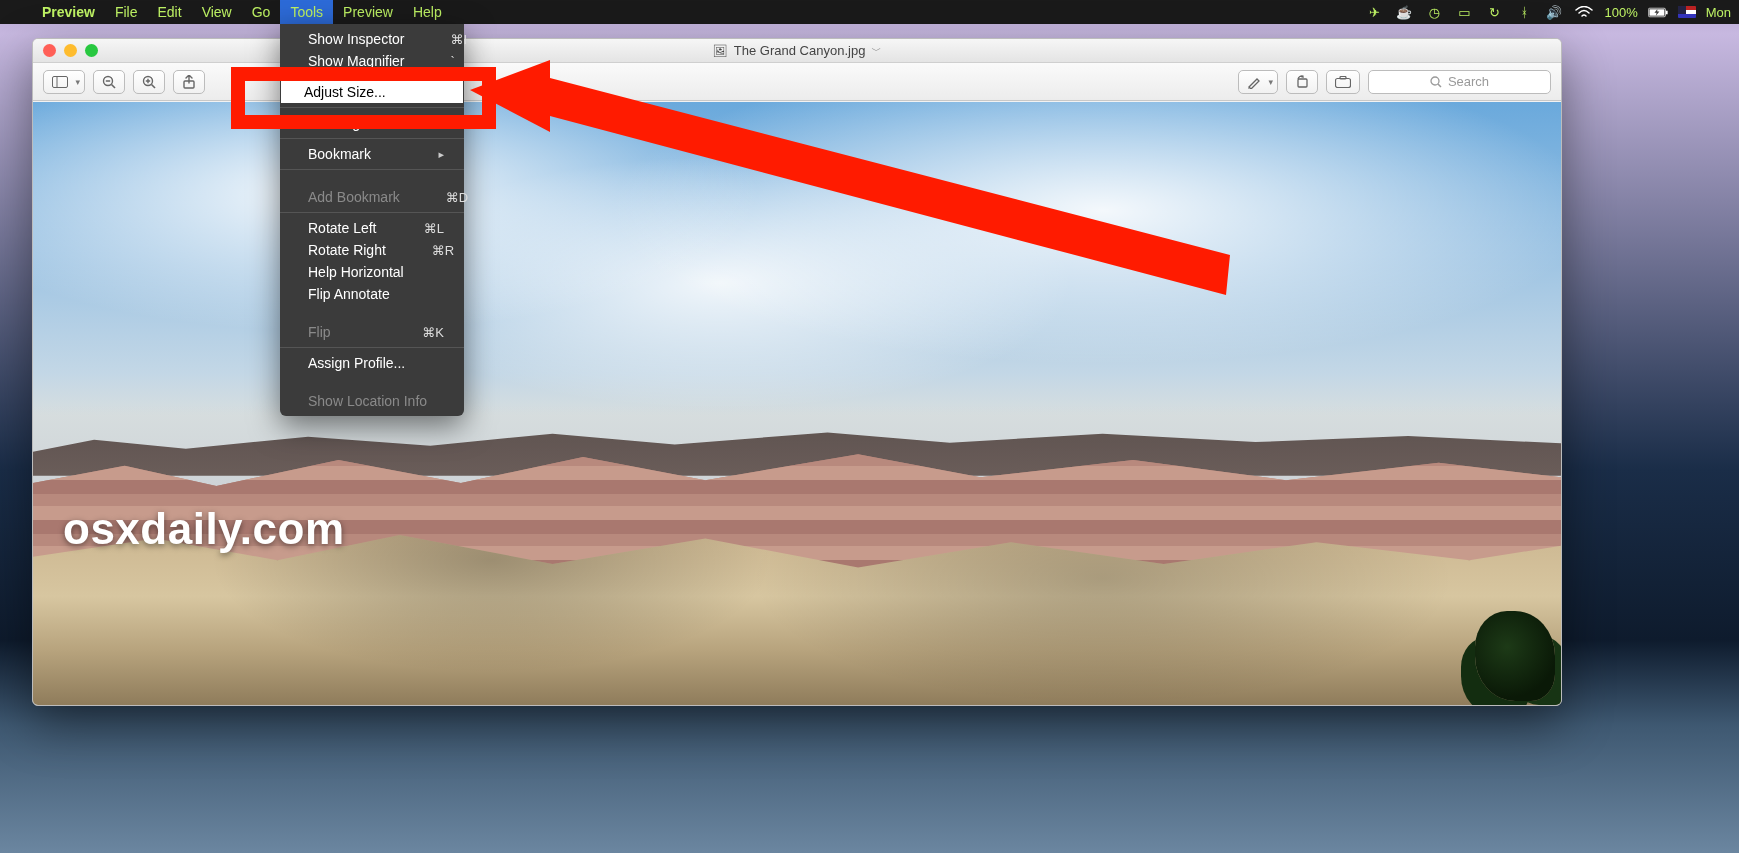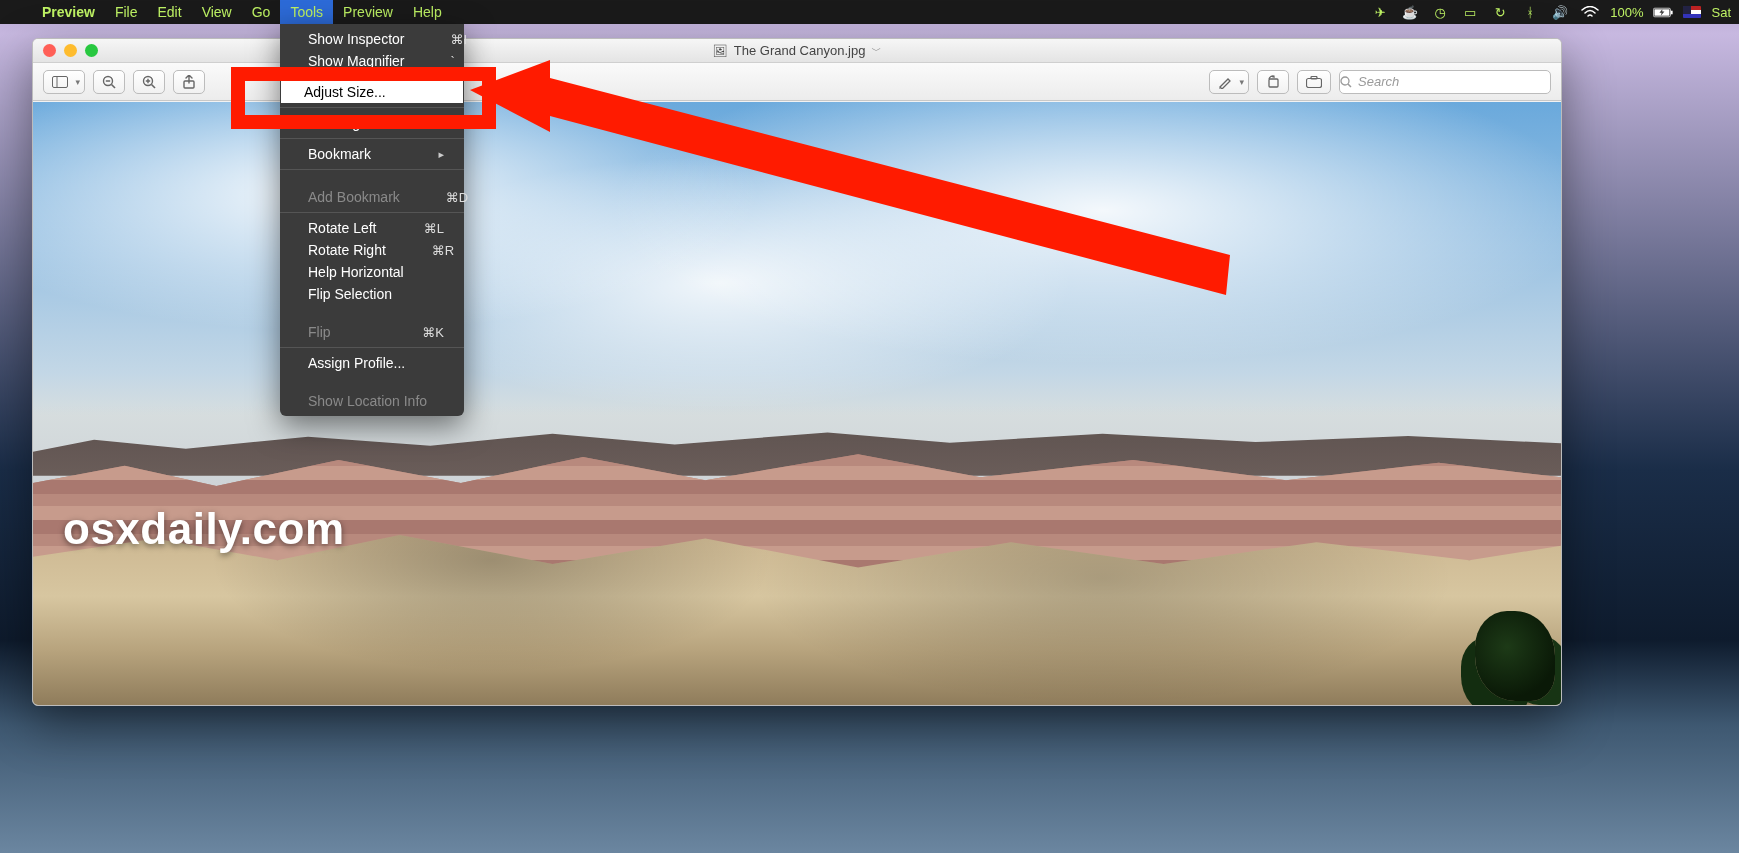--- a/index.html
+++ b/index.html
@@ -82,22 +82,22 @@
   .tb-btn {
     height:24px; min-width:32px; padding:0 8px;
     background:linear-gradient(#fff,#f1f1f1); border:1px solid #bcbcbc;
     border-radius:5px; display:inline-flex; align-items:center; justify-content:center;
     font-size:12px; color:#555;
   }
   .tb-btn.split { padding-right:16px; position:relative;}
   .tb-btn.split::after{content:"▾"; position:absolute; right:4px; font-size:9px; color:#777;}
   .tb-spacer{flex:1;}
   .searchbox{
-    height:24px; width:212px; border:1px solid #bcbcbc; border-radius:5px;
-    background:#fff; display:flex; align-items:center; justify-content:flex-start; color:#9a9a9a; font-size:13px; gap:6px;font-style:italic;
+    height:24px; width:183px; border:1px solid #bcbcbc; border-radius:5px;
+    background:#fff; display:flex; align-items:center; justify-content:center; color:#9a9a9a; font-size:13px; gap:6px;
   }
 
   
   .content {
     position:absolute; top:63px; left:0; right:0; bottom:0; overflow:hidden;
   }
   .sky {
     position:absolute; inset:0;
     background:
       radial-gradient(ellipse 600px 200px at 20% 15%, rgba(255,255,255,.95), rgba(255,255,255,0) 70%),
@@ -170,21 +170,21 @@
     <span>100%</span>
     <span class="status-icon">
       <svg width="28" height="13" viewBox="0 0 28 13">
           <rect x="0.5" y="0.5" width="24" height="12" rx="2" fill="none" stroke="#fff"></rect>
           <rect x="2" y="2" width="21" height="9" fill="#fff"></rect>
           <rect x="25" y="4" width="2.5" height="5" fill="#fff"></rect>
           <path d="M13 2 L9 7 h3 L11 11 L16 5 h-3 Z" fill="#3b3b3b"></path>
         </svg>
     </span>
     <span class="flag"></span>
-    <span>Sat</span>
+    <span>Mon</span>
   </div>
 </div>
 
 <div class="window">
   <div class="titlebar">
     <div class="traffic">
       <span class="tl-close"></span>
       <span class="tl-min"></span>
       <span class="tl-max"></span>
     </div>
@@ -294,21 +294,21 @@
       <span class="sc">⌘L</span>
     </div>
     <div class="row">
       <span>Rotate Right</span>
       <span class="sc">⌘R</span>
     </div>
     <div class="row">
       <span>Help Horizontal</span>
     </div>
     <div class="row">
-      <span>Flip Selection</span>
+      <span>Flip Annotate</span>
     </div>
     <div class="row disabled">
       <span>Flip</span>
       <span class="sc">⌘K</span>
     </div>
     <div class="sep"></div>
     <div class="row">
       <span>Assign Profile...</span>
     </div>
     <div class="row disabled">

